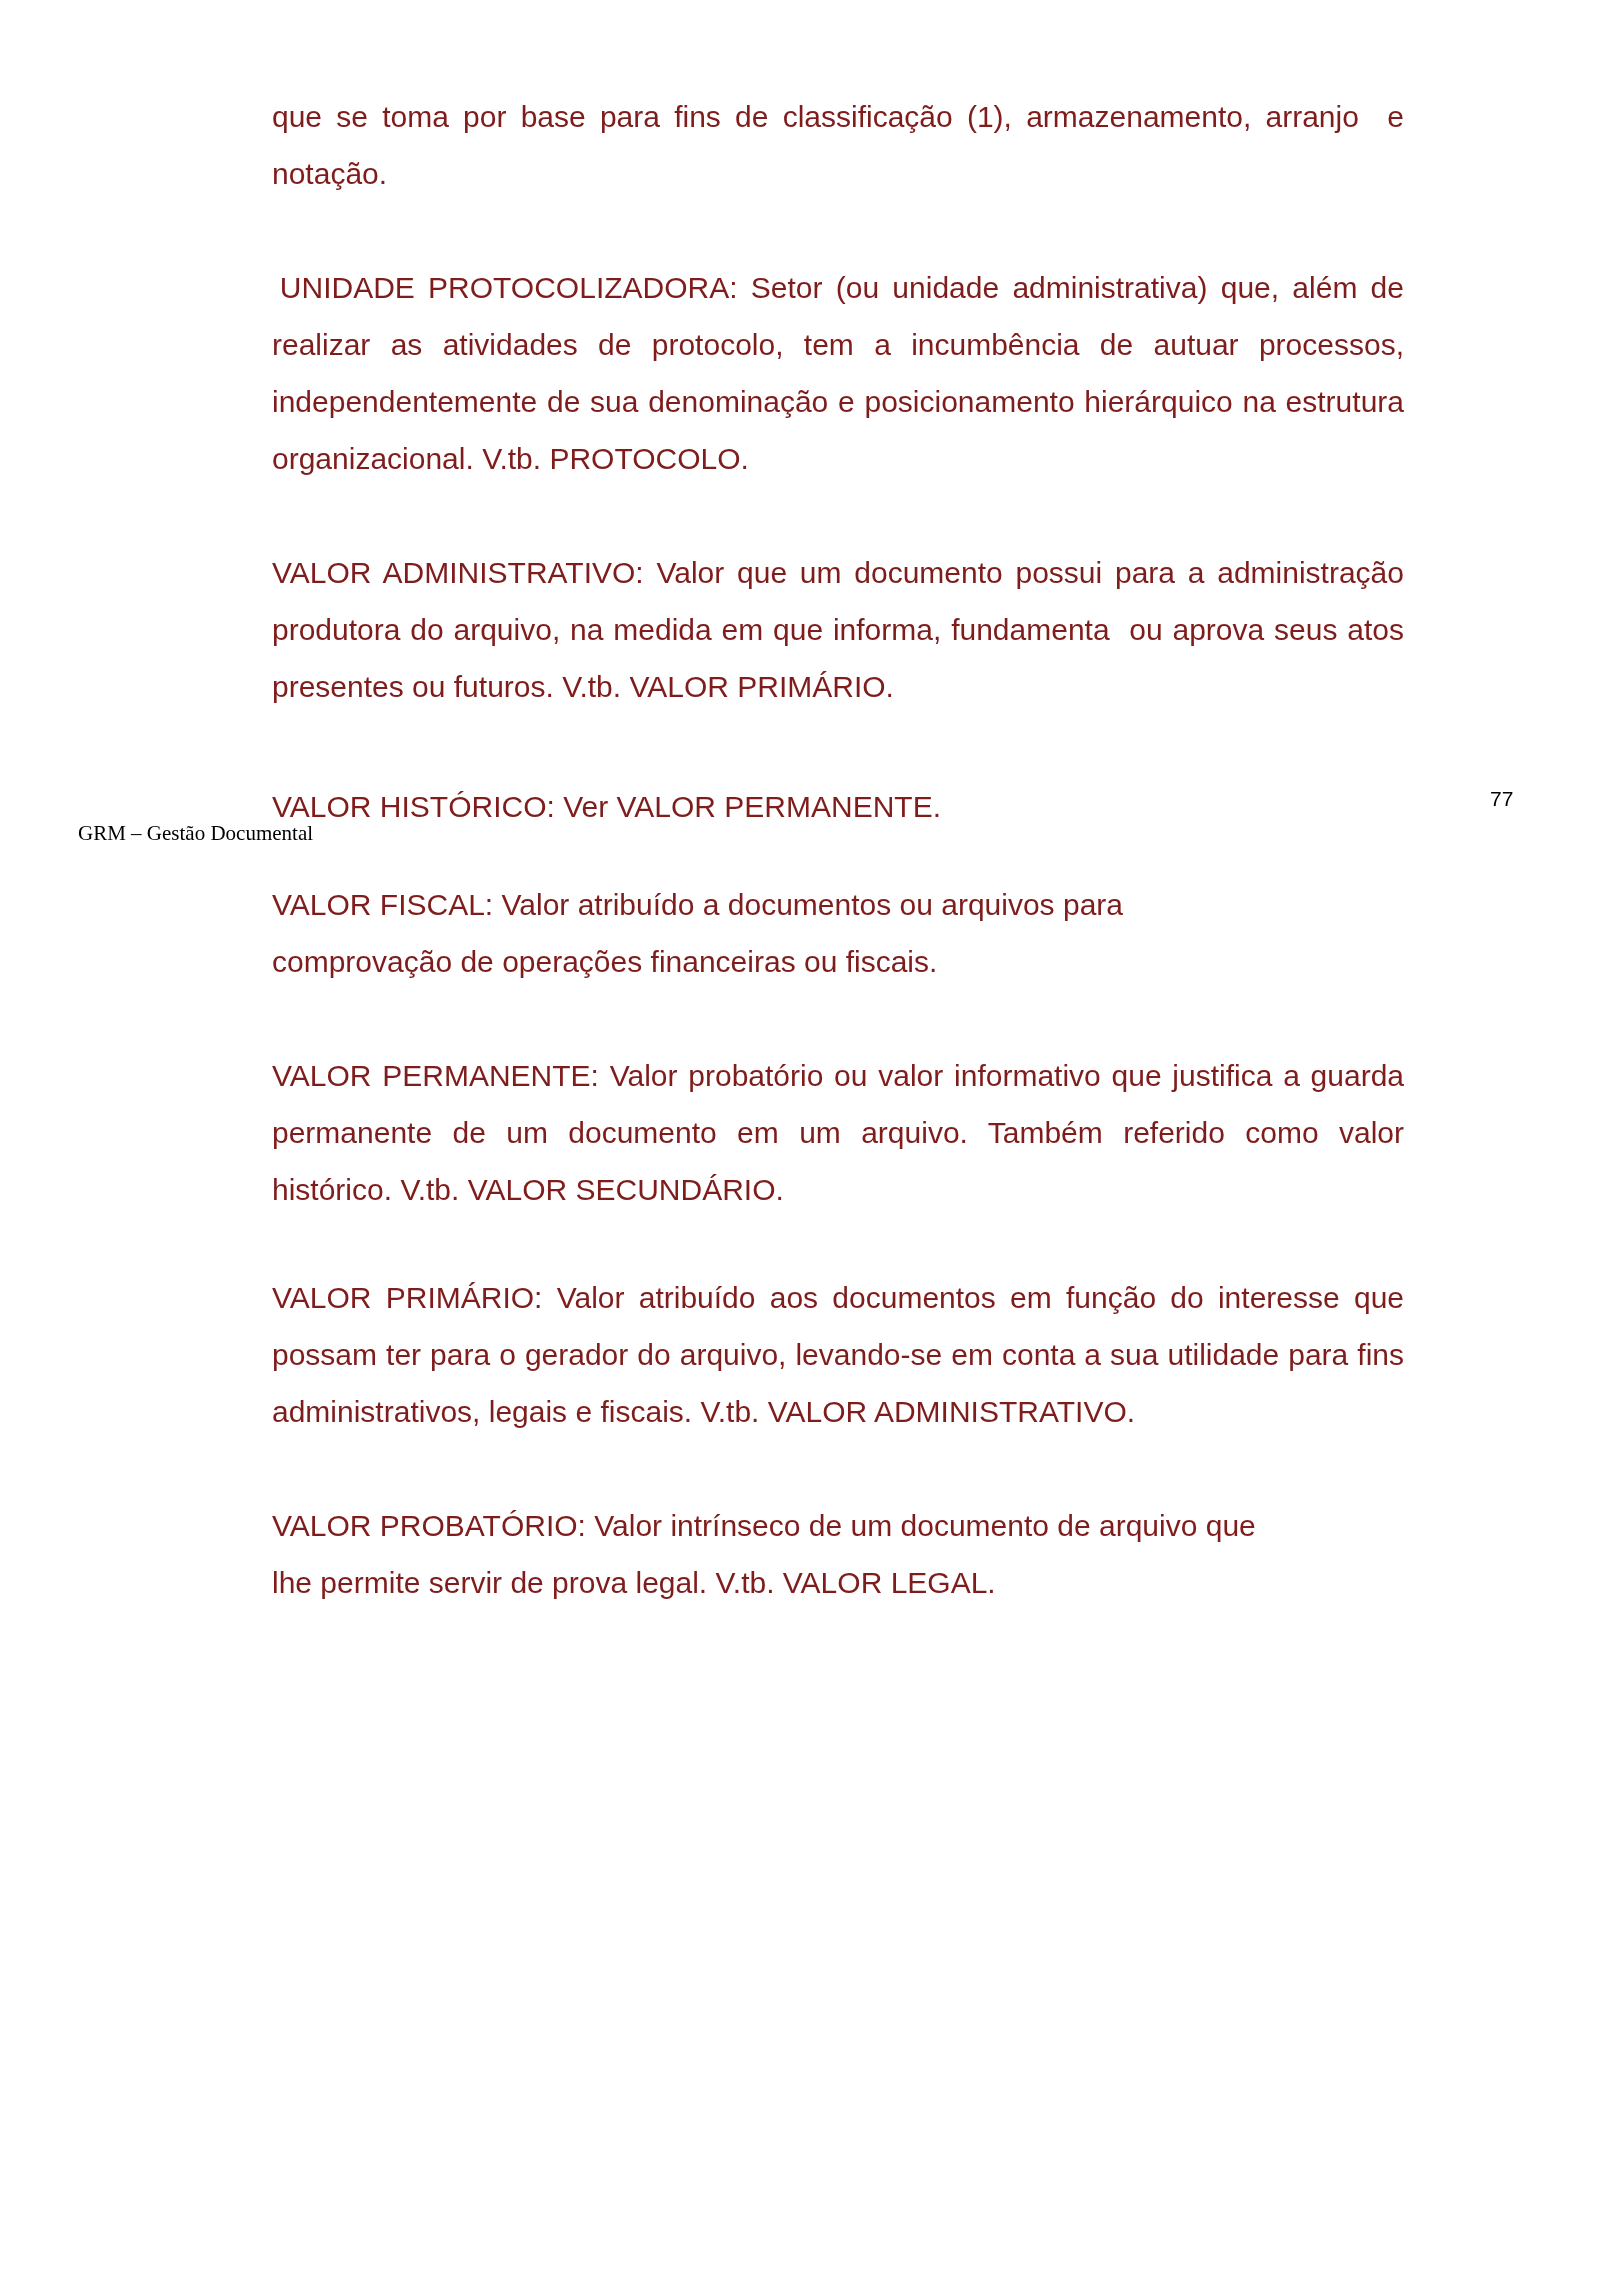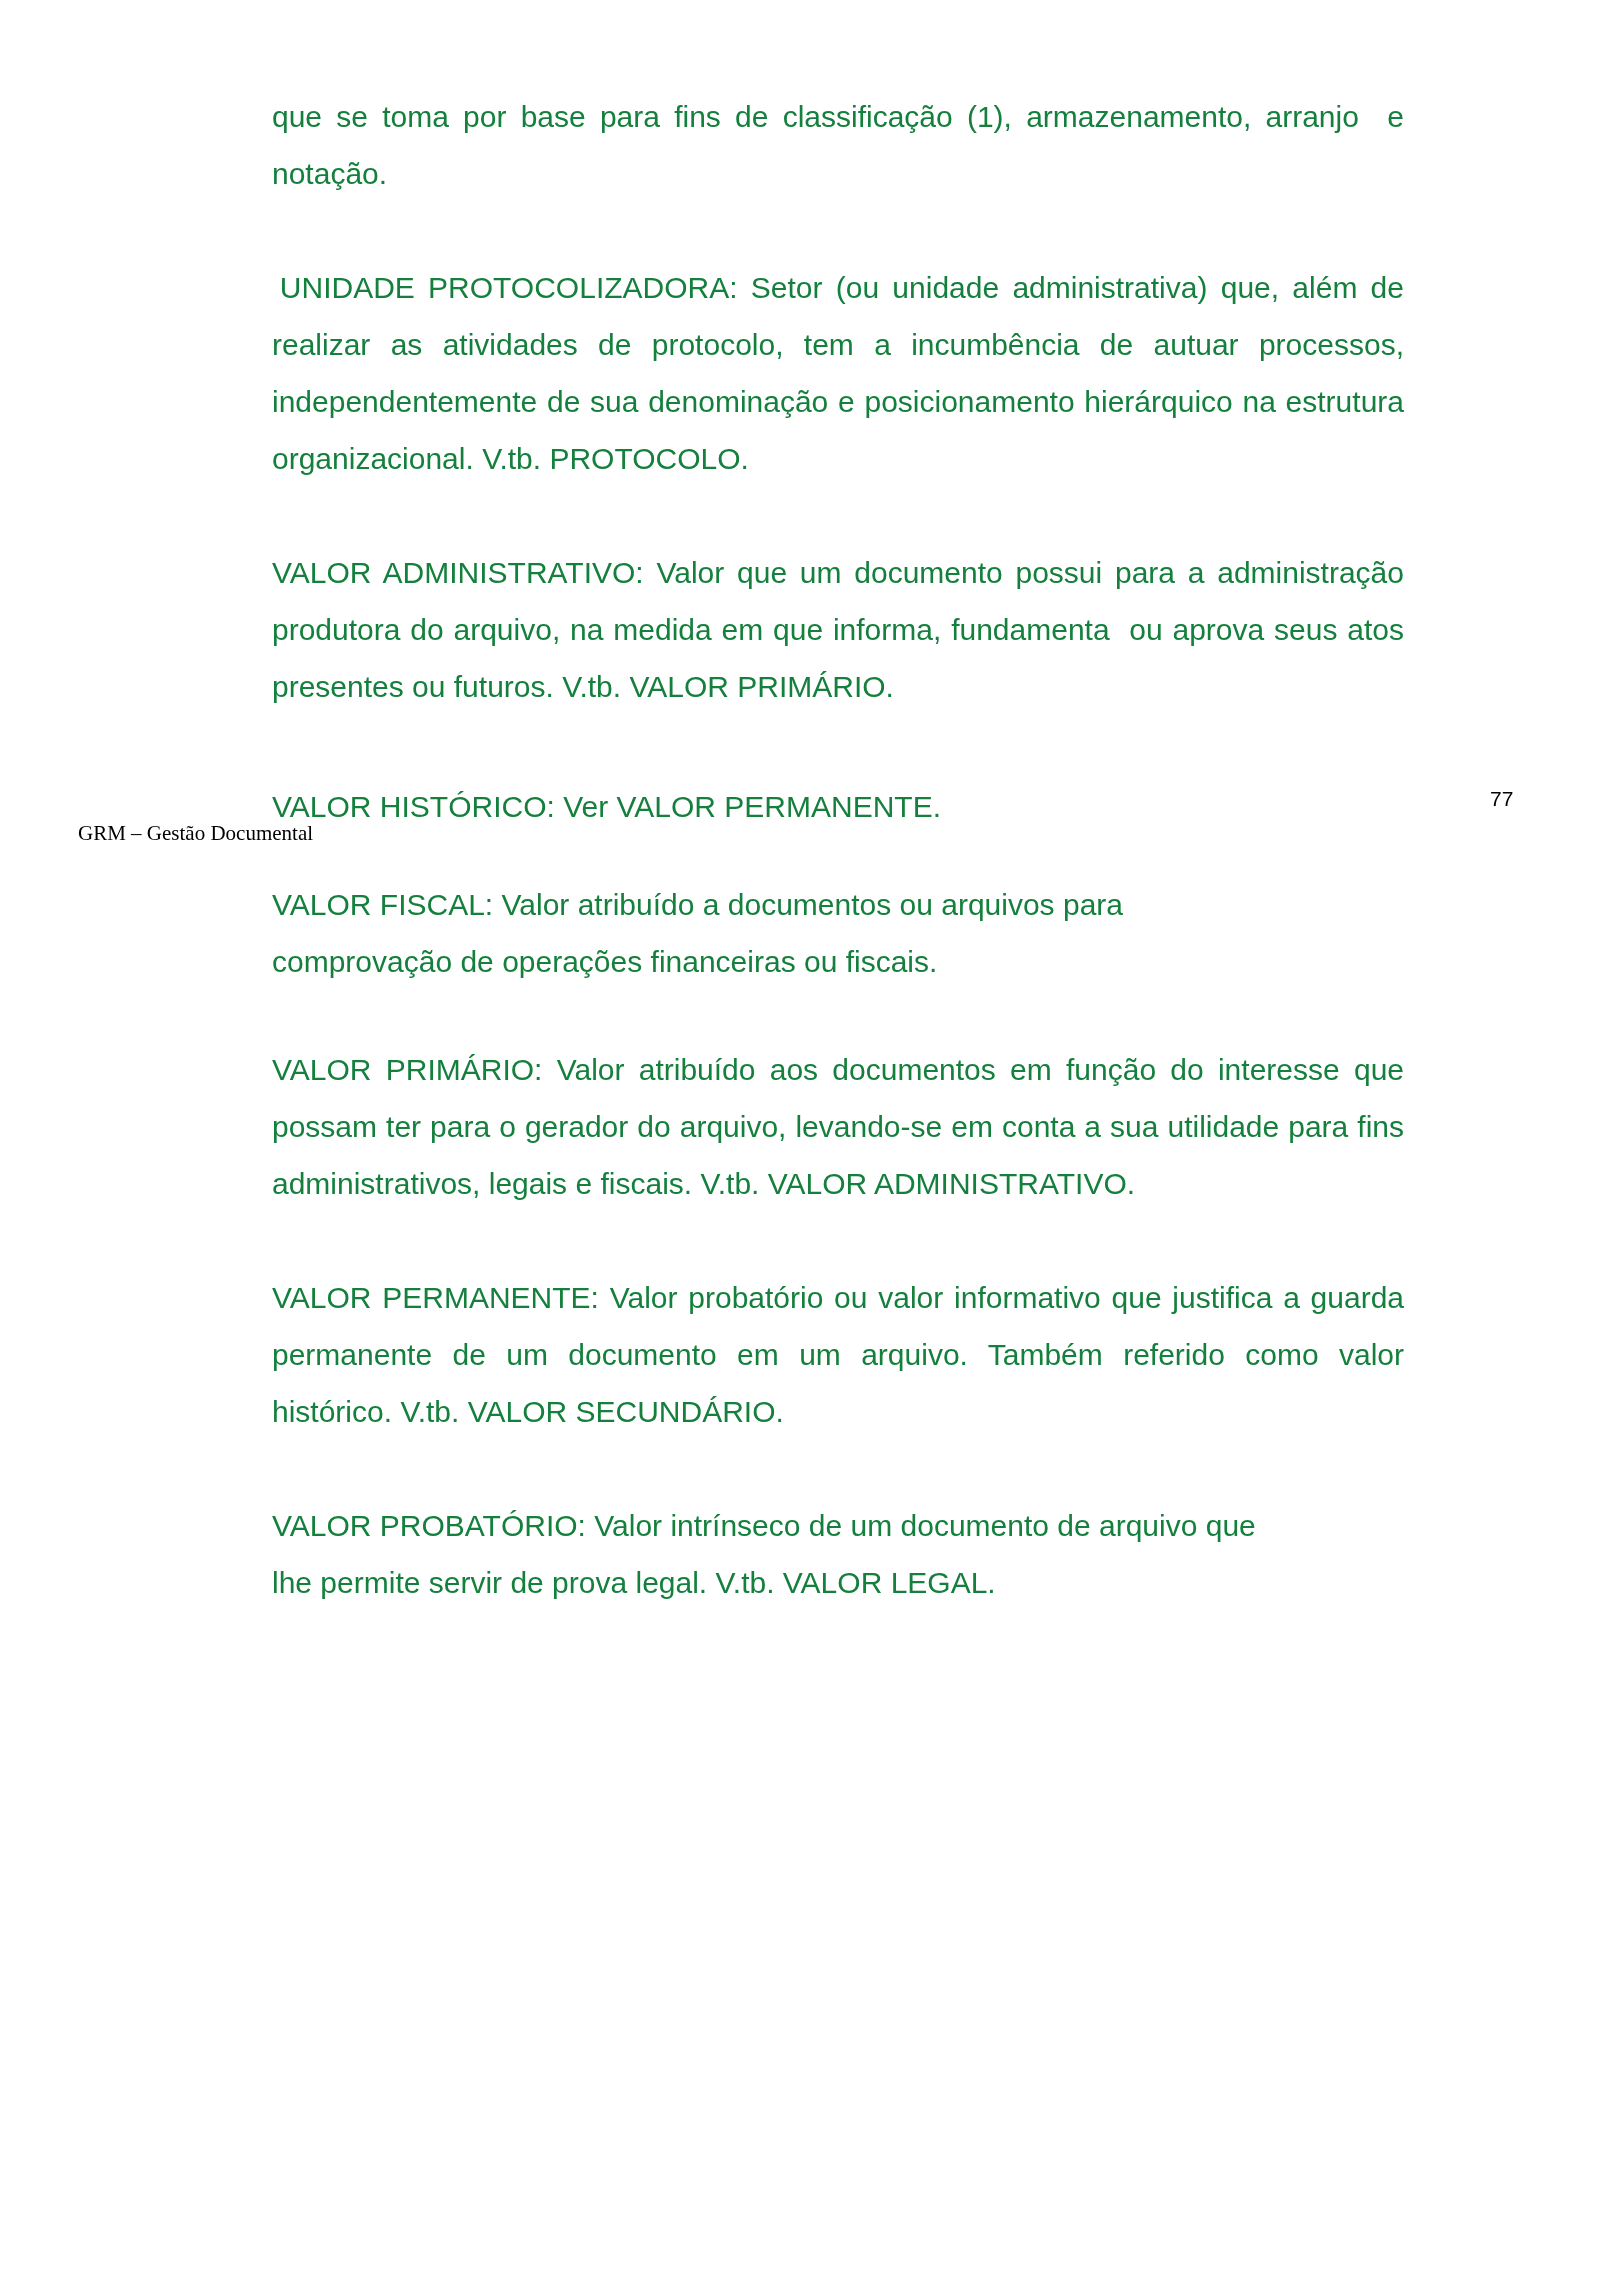--- a/index.html
+++ b/index.html
@@ -46,21 +46,21 @@
     position: absolute;
     left: 272px;
     top: 88px;
     width: 1132px;
   }
 
   .para {
     font-family: "Liberation Sans", sans-serif;
     font-size: 30px;
     line-height: 57px;
-    color: #15803d;
+    color: #7f1d1d;
     margin: 0;
     white-space: pre-wrap;
   }
 
   
   .para.justify {
     text-align: justify;
     text-align-last: left;
   }
 
@@ -95,22 +95,22 @@
 
     <p class="para justify gap-58">VALOR ADMINISTRATIVO: Valor que um documento possui para a administração produtora do arquivo, na medida em que informa, fundamenta  ou aprova seus atos presentes ou futuros. V.tb. VALOR PRIMÁRIO.</p>
 
     <p class="para ragged gap-64">VALOR HISTÓRICO: Ver VALOR PERMANENTE.</p>
 
     <p class="para ragged gap-42">VALOR FISCAL: Valor atribuído a documentos ou arquivos para
 comprovação de operações financeiras ou fiscais.</p>
 
 
 
+    <p class="para justify gap-58">VALOR PERMANENTE: Valor probatório ou valor informativo que justifica a guarda permanente de um documento em um arquivo. Também referido como valor histórico. V.tb. VALOR SECUNDÁRIO.</p>
+
     <p class="para justify gap-52">VALOR PRIMÁRIO: Valor atribuído aos documentos em função do interesse que possam ter para o gerador do arquivo, levando-se em conta a sua utilidade para fins administrativos, legais e fiscais. V.tb. VALOR ADMINISTRATIVO.</p>
-
-    <p class="para justify gap-58">VALOR PERMANENTE: Valor probatório ou valor informativo que justifica a guarda permanente de um documento em um arquivo. Também referido como valor histórico. V.tb. VALOR SECUNDÁRIO.</p>
 
     <p class="para ragged gap-58">VALOR PROBATÓRIO: Valor intrínseco de um documento de arquivo que
 lhe permite servir de prova legal. V.tb. VALOR LEGAL.</p>
 
   </div>
 </div>
 
 
 </body></html>

